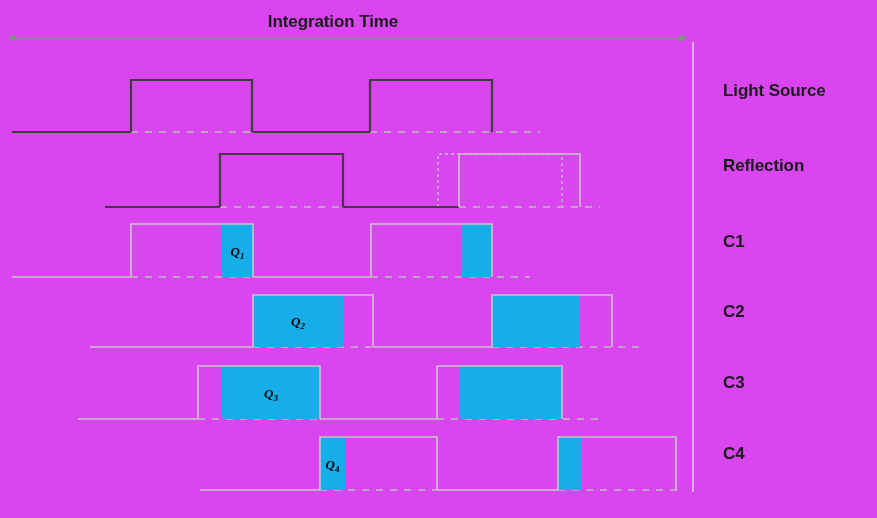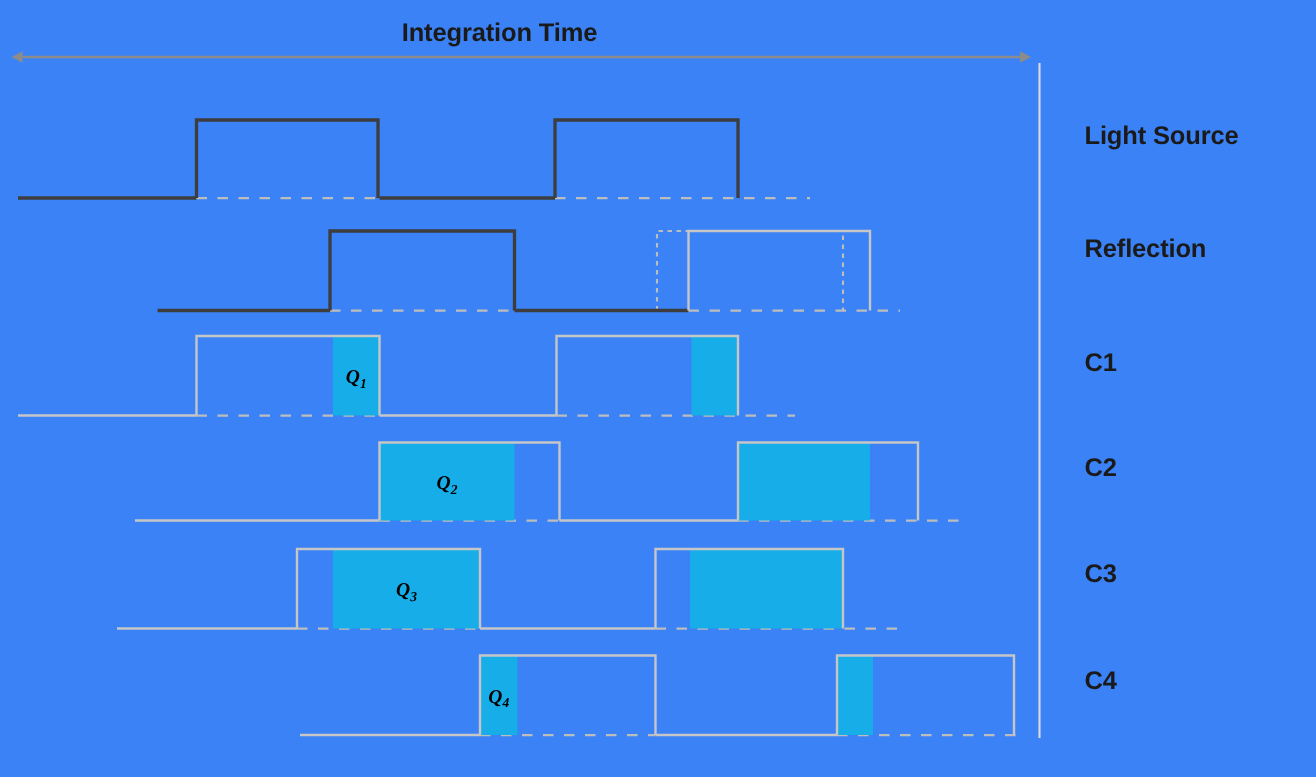--- a/index.html
+++ b/index.html
@@ -8,21 +8,21 @@
     padding: 0;
     background: #ffffff;
   }
   body {
     font-family: "Liberation Sans", sans-serif;
   }
   #diagram-root {
     position: relative;
     width: 877px;
     height: 518px;
-    background: #3b82f6;
+    background: #d946ef;
     overflow: hidden;
   }
   #wave-svg {
     position: absolute;
     left: 0;
     top: 0;
     width: 877px;
     height: 518px;
     display: block;
   }

